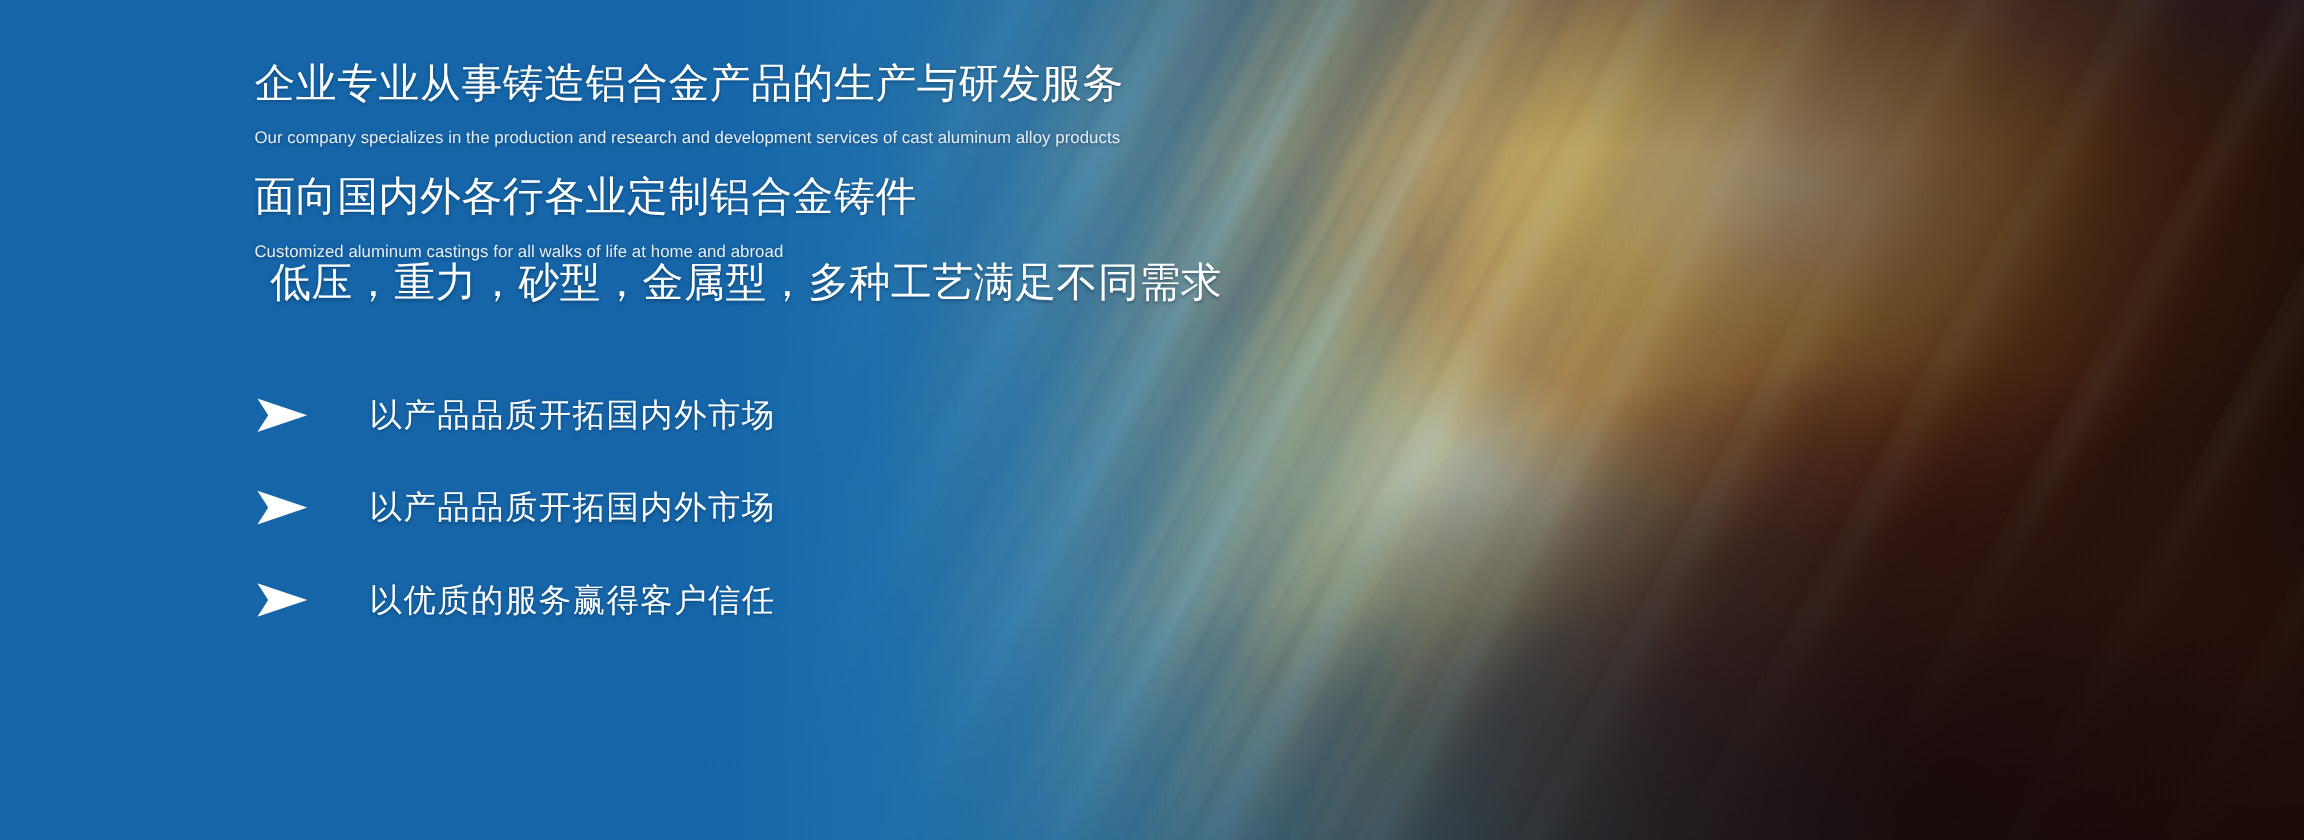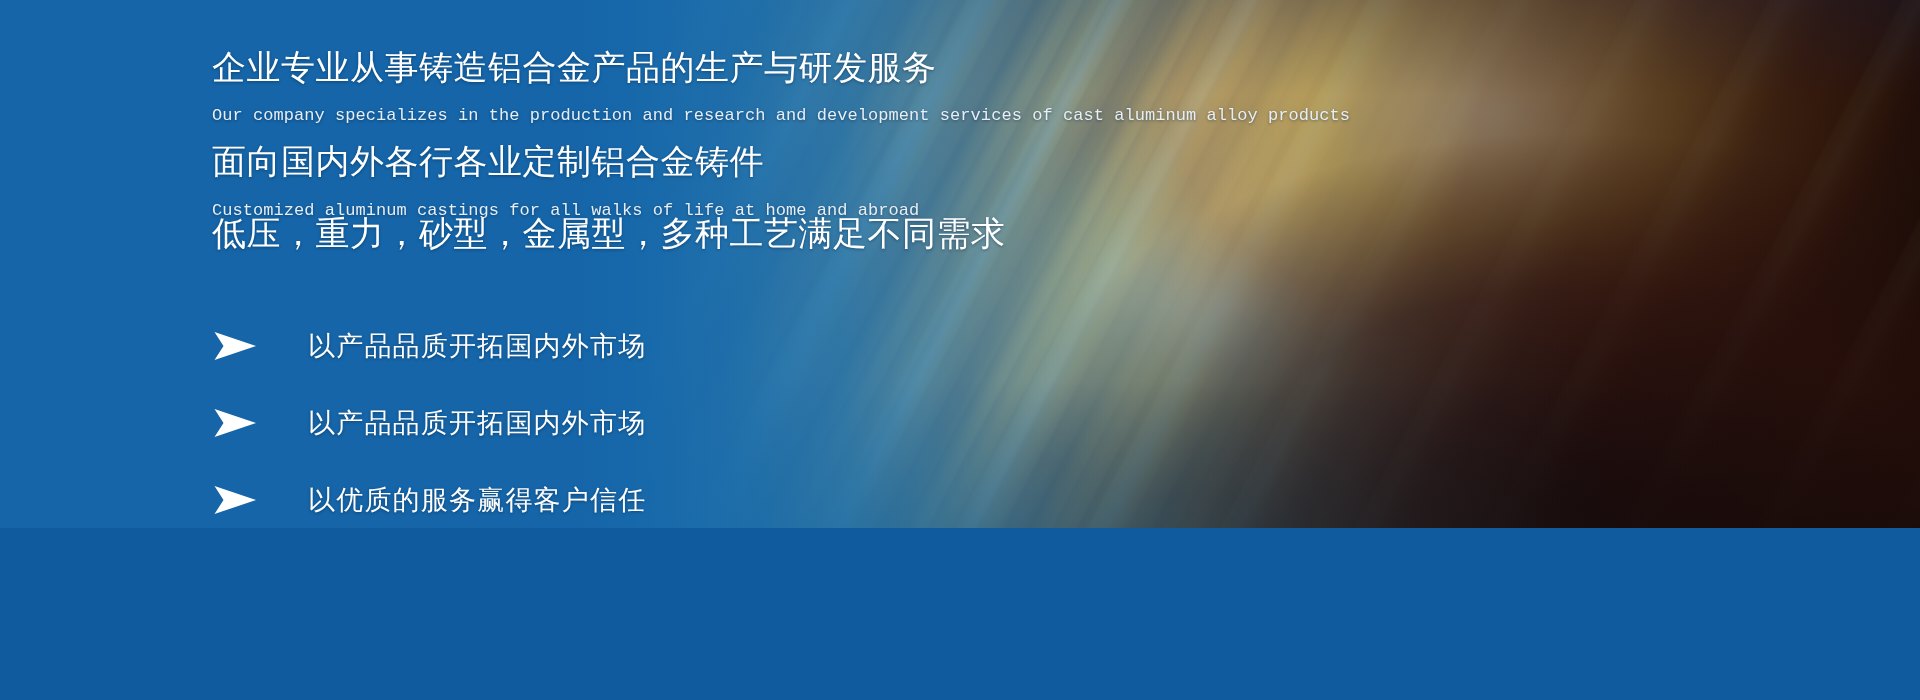--- a/index.html
+++ b/index.html
@@ -5,24 +5,23 @@
   * { margin:0; padding:0; box-sizing:border-box; }
   html, body {
     width:1920px; height:700px;
     overflow:hidden;
     background:#0f5b9e;
     font-family:"Liberation Sans","DejaVu Sans",sans-serif;
   }
 
   .banner {
     position:relative;
-    width:1920px; height:528px;
+    width:1920px; height:700px;
     overflow:hidden;
     background:#b91c1c;
-    font-family:Liberation Mono, monospace;
   }
 
   
   .photo {
     position:absolute; inset:0;
     background-color:#3a2318;
     
     background-image:
       
       radial-gradient(ellipse 820px 520px at 82% 96%, rgba(26,8,6,.95) 0%, rgba(40,14,9,.72) 42%, rgba(60,22,12,0) 72%),
@@ -98,36 +97,36 @@
 
   .h-cn {
     font-size:34px;
     font-weight:400;
     letter-spacing:.5px;
     line-height:1.25;
     text-shadow:0 1px 3px rgba(0,30,60,.45);
     white-space:nowrap;
   }
   .h-en {
-    font-size:17px;
+    font-size:14px;
     font-weight:400;
     color:#e7eef6;
     letter-spacing:.05px;
     line-height:1.35;
     text-shadow:0 1px 3px rgba(0,30,60,.45);
     white-space:nowrap;
   }
 
   .block-1 { position:absolute; left:0; top:49px; }
   .block-1 .h-en { margin-top:13px; }
 
   .block-2 { position:absolute; left:0; top:143px; }
   .block-2 .h-en { margin-top:14px; }
 
-  .block-3 { position:absolute; left:0; top:215px;text-align:right; }
+  .block-3 { position:absolute; left:13px; top:215px;text-align:right; }
   .block-3 .h-en { margin-top:11px; margin-left:2px; }
 
   .bullets {
     position:absolute; left:0; top:317px;
     width:760px;
   }
   .bullet {
     display:flex;
     align-items:center;
     height:58px;

